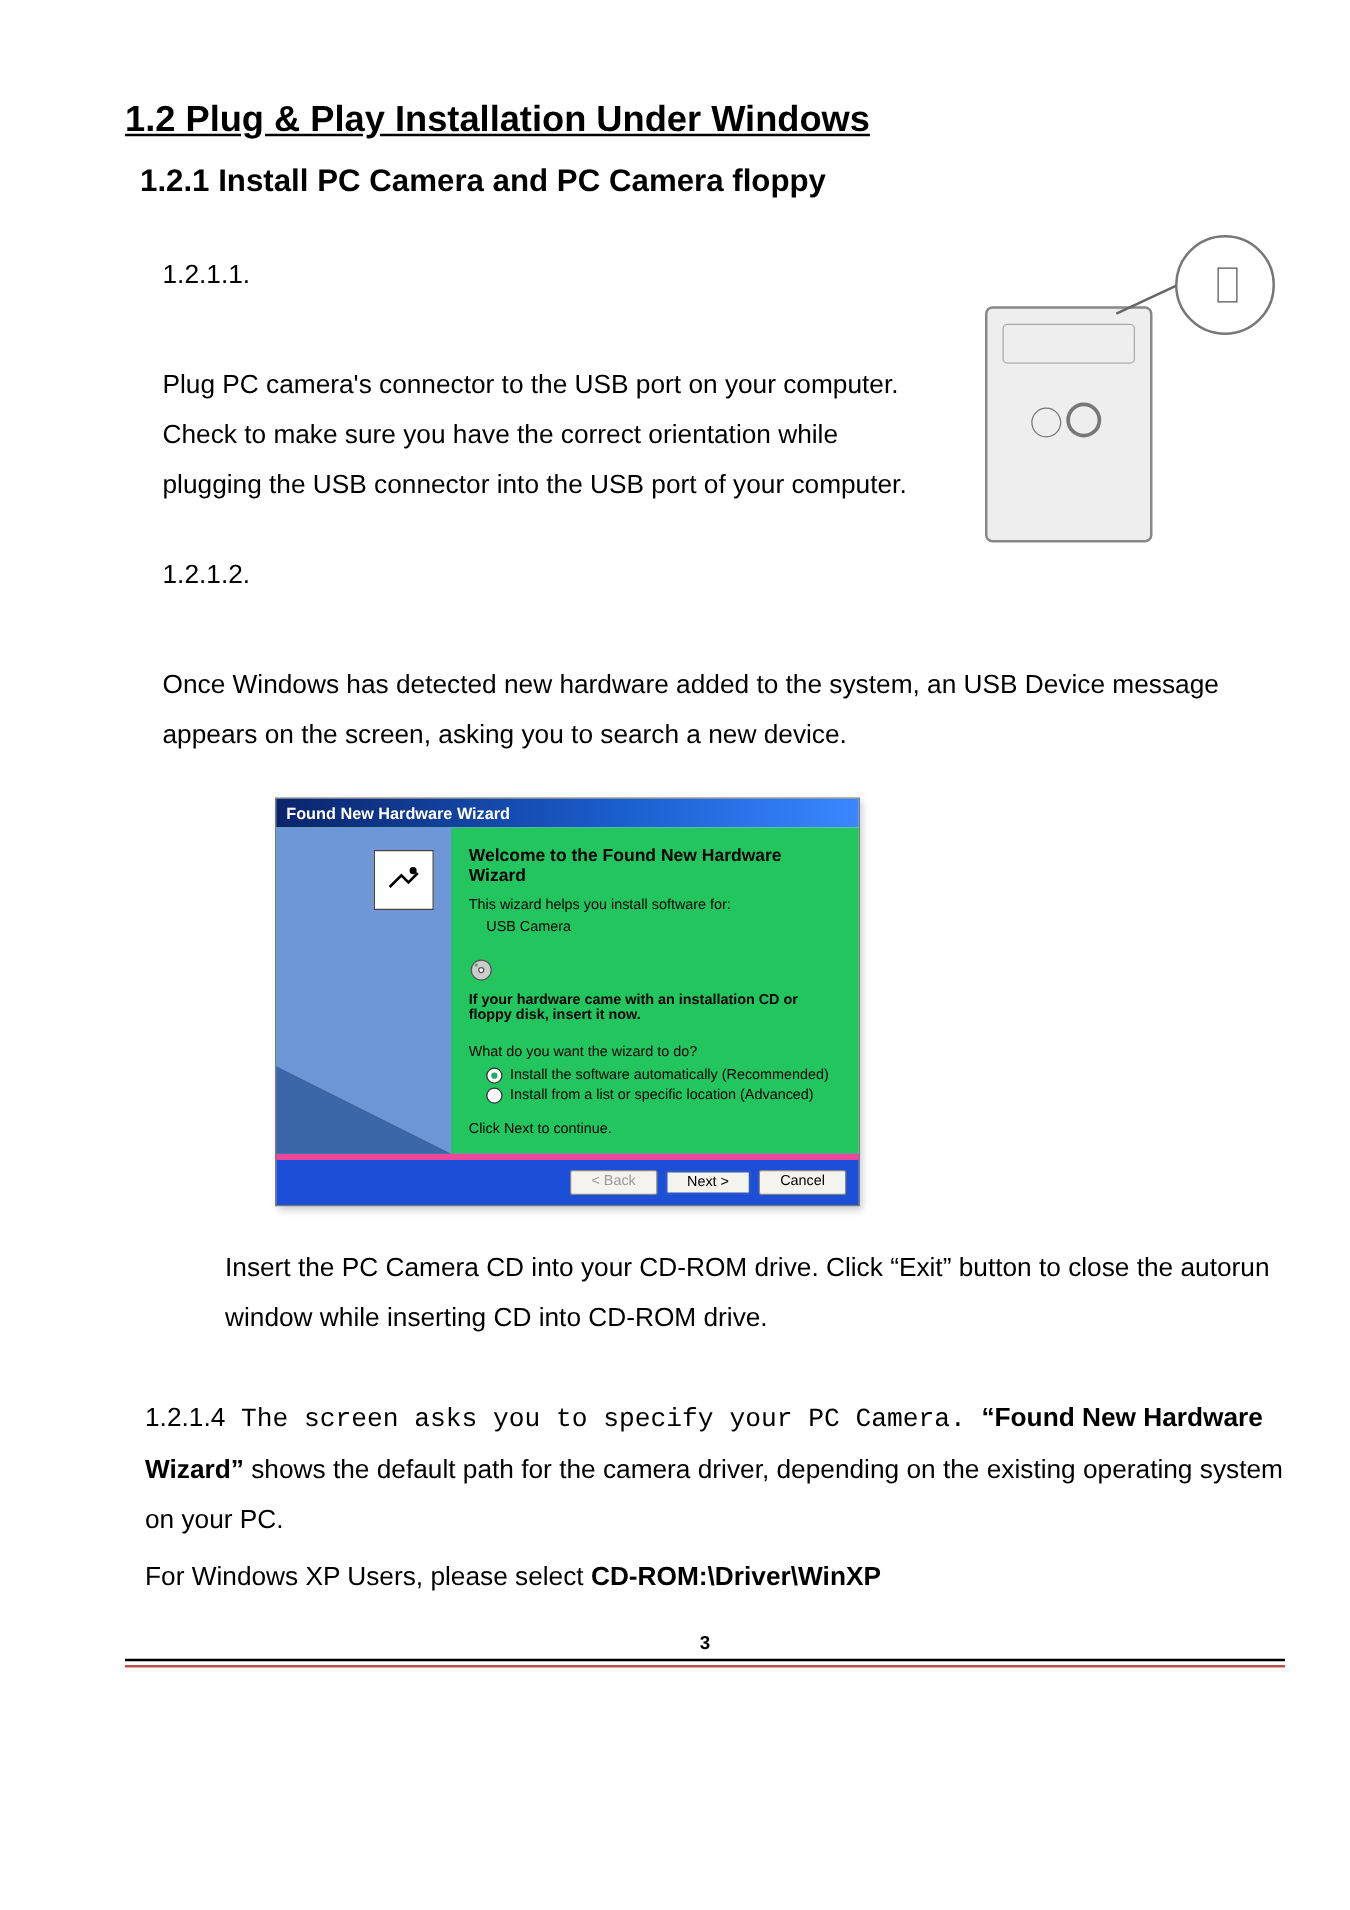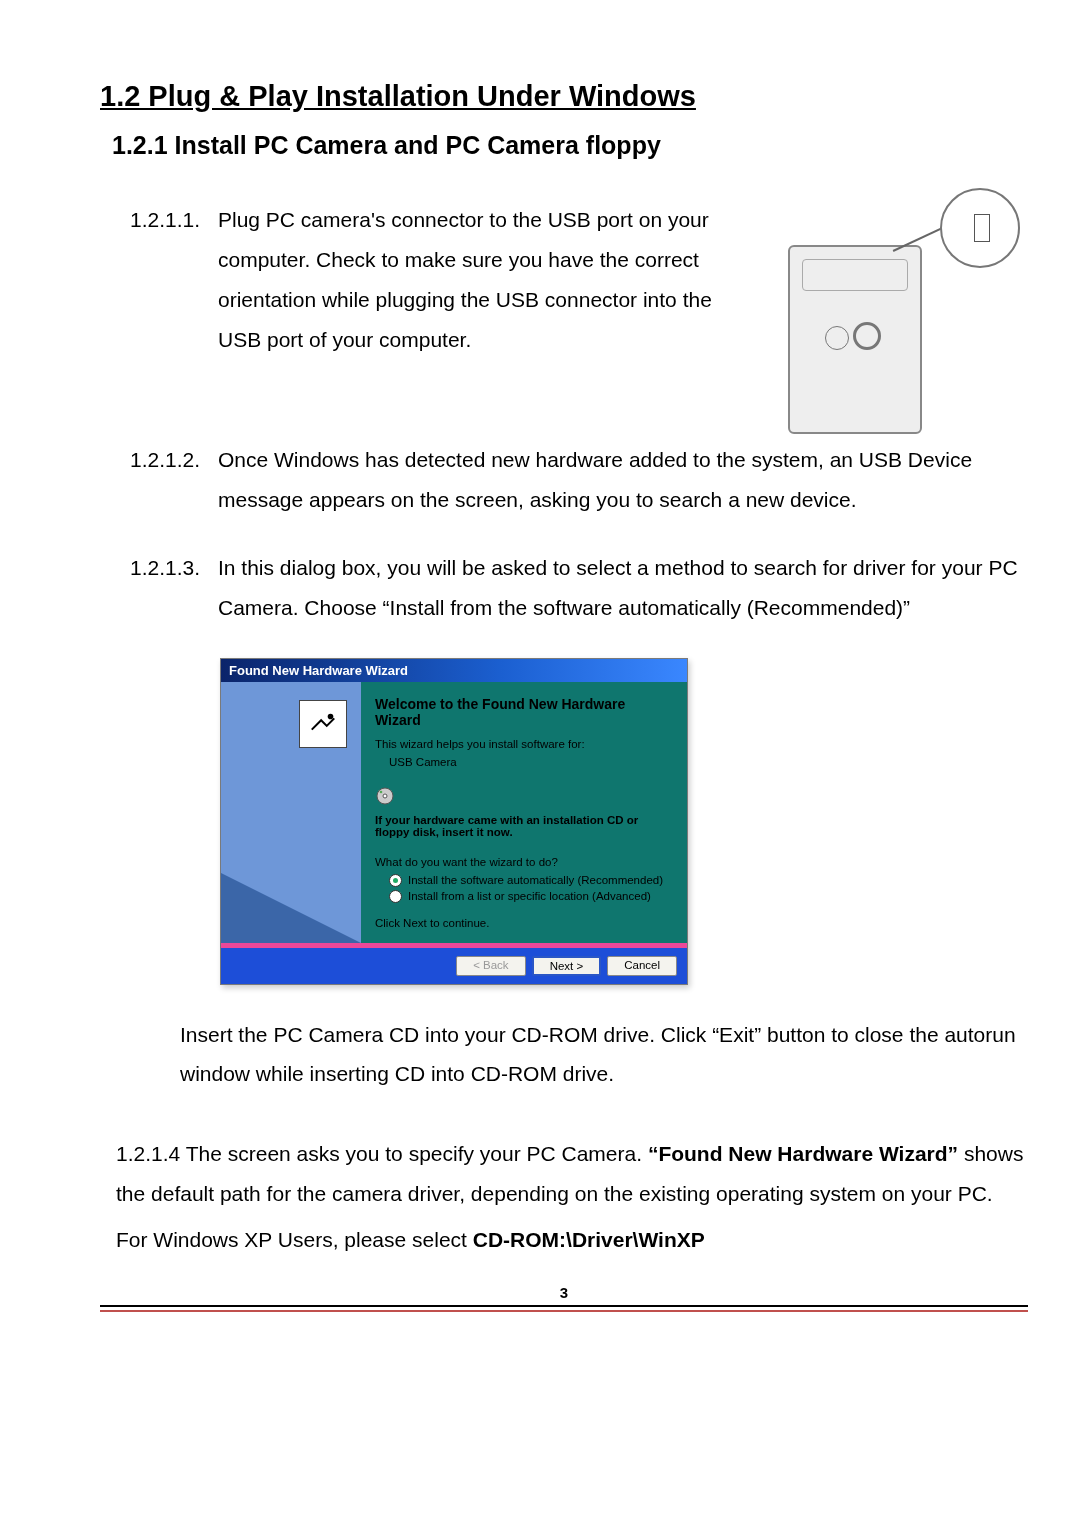--- a/index.html
+++ b/index.html
@@ -27,20 +27,21 @@
     font-size: 25px;
     font-weight: bold;
     margin: 0 0 40px 12px;
   }
   .body-text { font-size: 21px; line-height: 1.9; }
   .row-flex { display: flex; align-items: flex-start; gap: 28px; }
   .step {
     display: flex;
     gap: 14px;
     margin: 0 0 28px 30px;
+    flex-direction: column;
   }
   .step .num { flex: 0 0 74px; font-size: 21px; }
   .step .txt { flex: 1; }
   .illus-pc {
     width: 260px; height: 260px;
     flex: 0 0 260px;
     position: relative;
     margin-top: -20px;
   }
   .pc-back {
@@ -84,21 +85,21 @@
   }
   .wizard .titlebar {
     background: linear-gradient(90deg, #0a246a 0%, #1b5fd0 60%, #3a87ff 100%);
     color: #fff;
     font-weight: bold;
     padding: 4px 8px;
     font-size: 13px;
   }
   .wizard .body {
     display: flex;
-    background: #0f766e;
+    background: #22c55e;
   }
   .wizard .sidebar {
     width: 140px; background: #6e97d8;
     min-height: 260px;
     position: relative;
   }
   .wizard .sidebar .iconbox {
     position: absolute; top: 18px; right: 14px;
     width: 46px; height: 46px; background: #fff;
     border: 1px solid #444;
@@ -145,21 +146,21 @@
   }
   .wizard .footer .wbtn {
     font-size: 11.5px; padding: 2px 16px;
     border: 1px solid #888; background: #f4f3ee;
     border-radius: 2px;
   }
   .wizard .footer .wbtn.primary { border: 2px solid #2a56c6; }
   .wizard .footer .wbtn.disabled { color: #999; }
   .cd-note { margin: 22px 0 40px 80px; }
   .step4 { margin-left: 16px; font-size: 21px; line-height: 1.9; }
-  .step4 .lead { display: inline; }
+  .step4 .lead { display: inline; font-family: Liberation Mono, monospace; }
   .step4 .num4 { display: inline; }
   .step4 .bold { font-weight: bold; }
   .page-number {
     text-align: center; font-size: 15px; font-weight: bold;
     margin-top: 24px;
   }
   .bottom-rule {
     margin-top: 4px;
     border-top: 2.5px solid #000;
     border-bottom: 2.5px solid #c0504d;
@@ -186,24 +187,20 @@
       <div class="pc-leader"></div>
       <div class="pc-usb-zoom"></div>
     </div>
   </div>
 
   <div class="step body-text">
     <div class="num">1.2.1.2.</div>
     <div class="txt">Once Windows has detected new hardware added to the system, an USB Device message appears on the screen, asking you to search a new device.</div>
   </div>
 
-  <div class="step body-text" style="margin-bottom:10px;">
-    <div class="num">1.2.1.3.</div>
-    <div class="txt">In this dialog box, you will be asked to select a method to search for driver for your PC Camera. Choose “Install from the software automatically (Recommended)”</div>
-  </div>
 
   <div class="wizard">
     <div class="titlebar">Found New Hardware Wizard</div>
     <div class="body">
       <div class="sidebar">
         <div class="iconbox">
           <svg viewBox="0 0 32 32">
               <path d="M4 22 L14 12 L20 18 L28 10" stroke="#000" stroke-width="2.2" fill="none"></path>
               <circle cx="24" cy="8" r="3" fill="#000"></circle>
             </svg>

